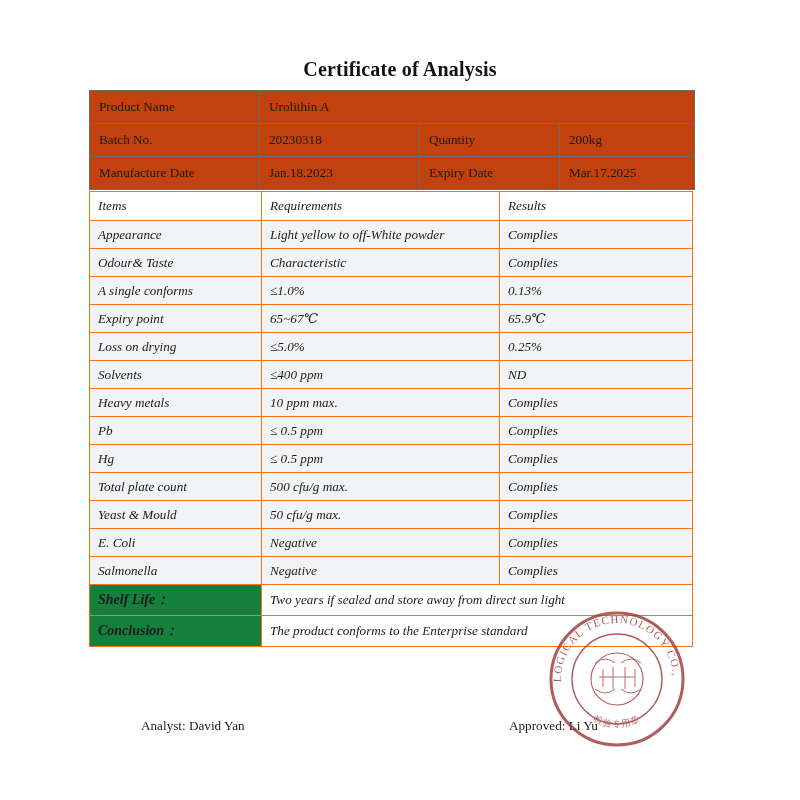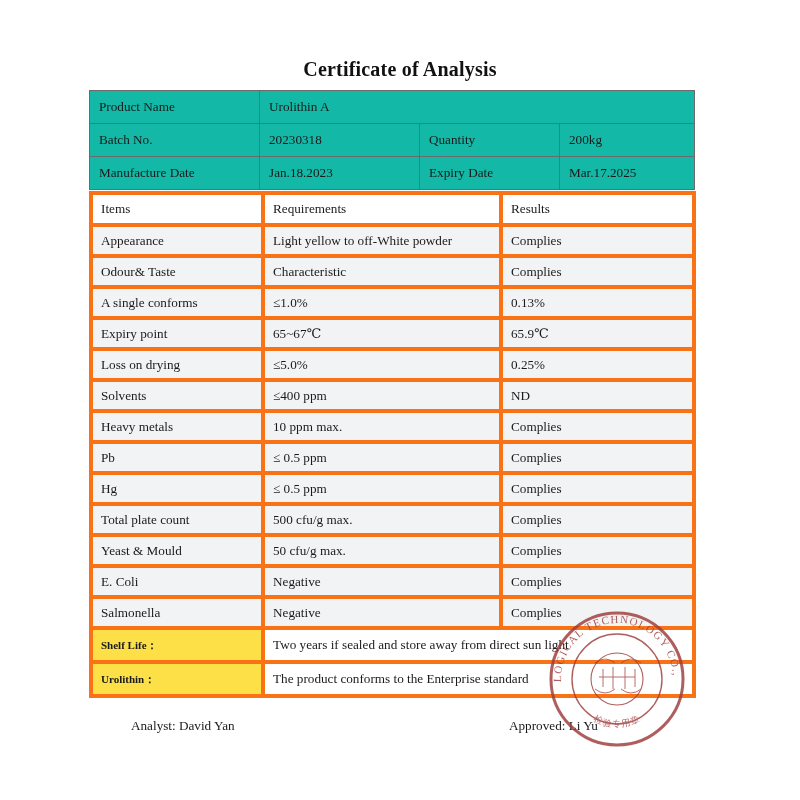--- a/index.html
+++ b/index.html
@@ -39,83 +39,84 @@
     top: 90px;
     width: 605px;
     border-collapse: collapse;
     table-layout: fixed;
   }
   .top-block td {
     border: 1px solid #6b6b6b;
     height: 32px;
     padding: 0 9px;
     font-size: 13.2px;
-    background: #14b8a6;
+    background: #c2410c;
     vertical-align: middle;
     white-space: nowrap;
     overflow: hidden;
   }
   .col-label  { width: 170px; }
   .col-val1   { width: 160px; }
   .col-label2 { width: 140px; }
   .col-val2   { width: 135px; }
 
   
   .spec-table {
     position: absolute;
     left: 89px;
     top: 191px;
     width: 603px;
     border-collapse: collapse;
     table-layout: fixed;
   }
   .spec-table td {
-    border: 4px solid #f97316;
+    border: 1px solid #f97316;
     height: 27px;
     padding: 0 8px;
     font-size: 13.2px;
     background: #f2f3f5;
     vertical-align: middle;
     white-space: nowrap;
     overflow: hidden;
+    font-style: italic;
   }
   .spec-table tr.head-row td {
     background: #ffffff;
     height: 28px;
   }
   .c-item { width: 172px; }
   .c-req  { width: 238px; }
   .c-res  { width: 193px; }
 
   .spec-table tr.full-row td.full-label {
     width: 172px;
-    background: #fde047;
+    background: #15803d;
     font-weight: bold;
-    font-size: 11px;
+    font-size: 14px;
     height: 30px;
   }
   .spec-table tr.full-row td.full-value {
     background: #ffffff;
     text-align: left;
     font-size: 13.2px;
     height: 30px;
   }
 
   
   .sign-row {
     position: absolute;
     left: 89px;
     top: 718px;
     width: 603px;
     height: 20px;
     font-size: 13.2px;
   }
   .sign-left {
     position: absolute;
-    left: 42px;
+    left: 52px;
     top: 0;
     white-space: nowrap;
   }
   .sign-right {
     position: absolute;
     left: 420px;
     top: 0;
     white-space: nowrap;
   }
 
@@ -240,21 +241,21 @@
         <tr>
           <td>Salmonella</td>
           <td>Negative</td>
           <td>Complies</td>
         </tr>
         <tr class="full-row">
           <td class="full-label">Shelf Life：</td>
           <td class="full-value" colspan="2">Two years if sealed and store away from direct sun light</td>
         </tr>
         <tr class="full-row">
-          <td class="full-label">Urolithin：</td>
+          <td class="full-label">Conclusion：</td>
           <td class="full-value" colspan="2">The product conforms to the Enterprise standard</td>
         </tr>
       </tbody>
   </table>
 
   <div class="sign-row">
     <span class="sign-left">Analyst: David Yan</span>
     <span class="sign-right">Approved: Li Yu</span>
   </div>
 

